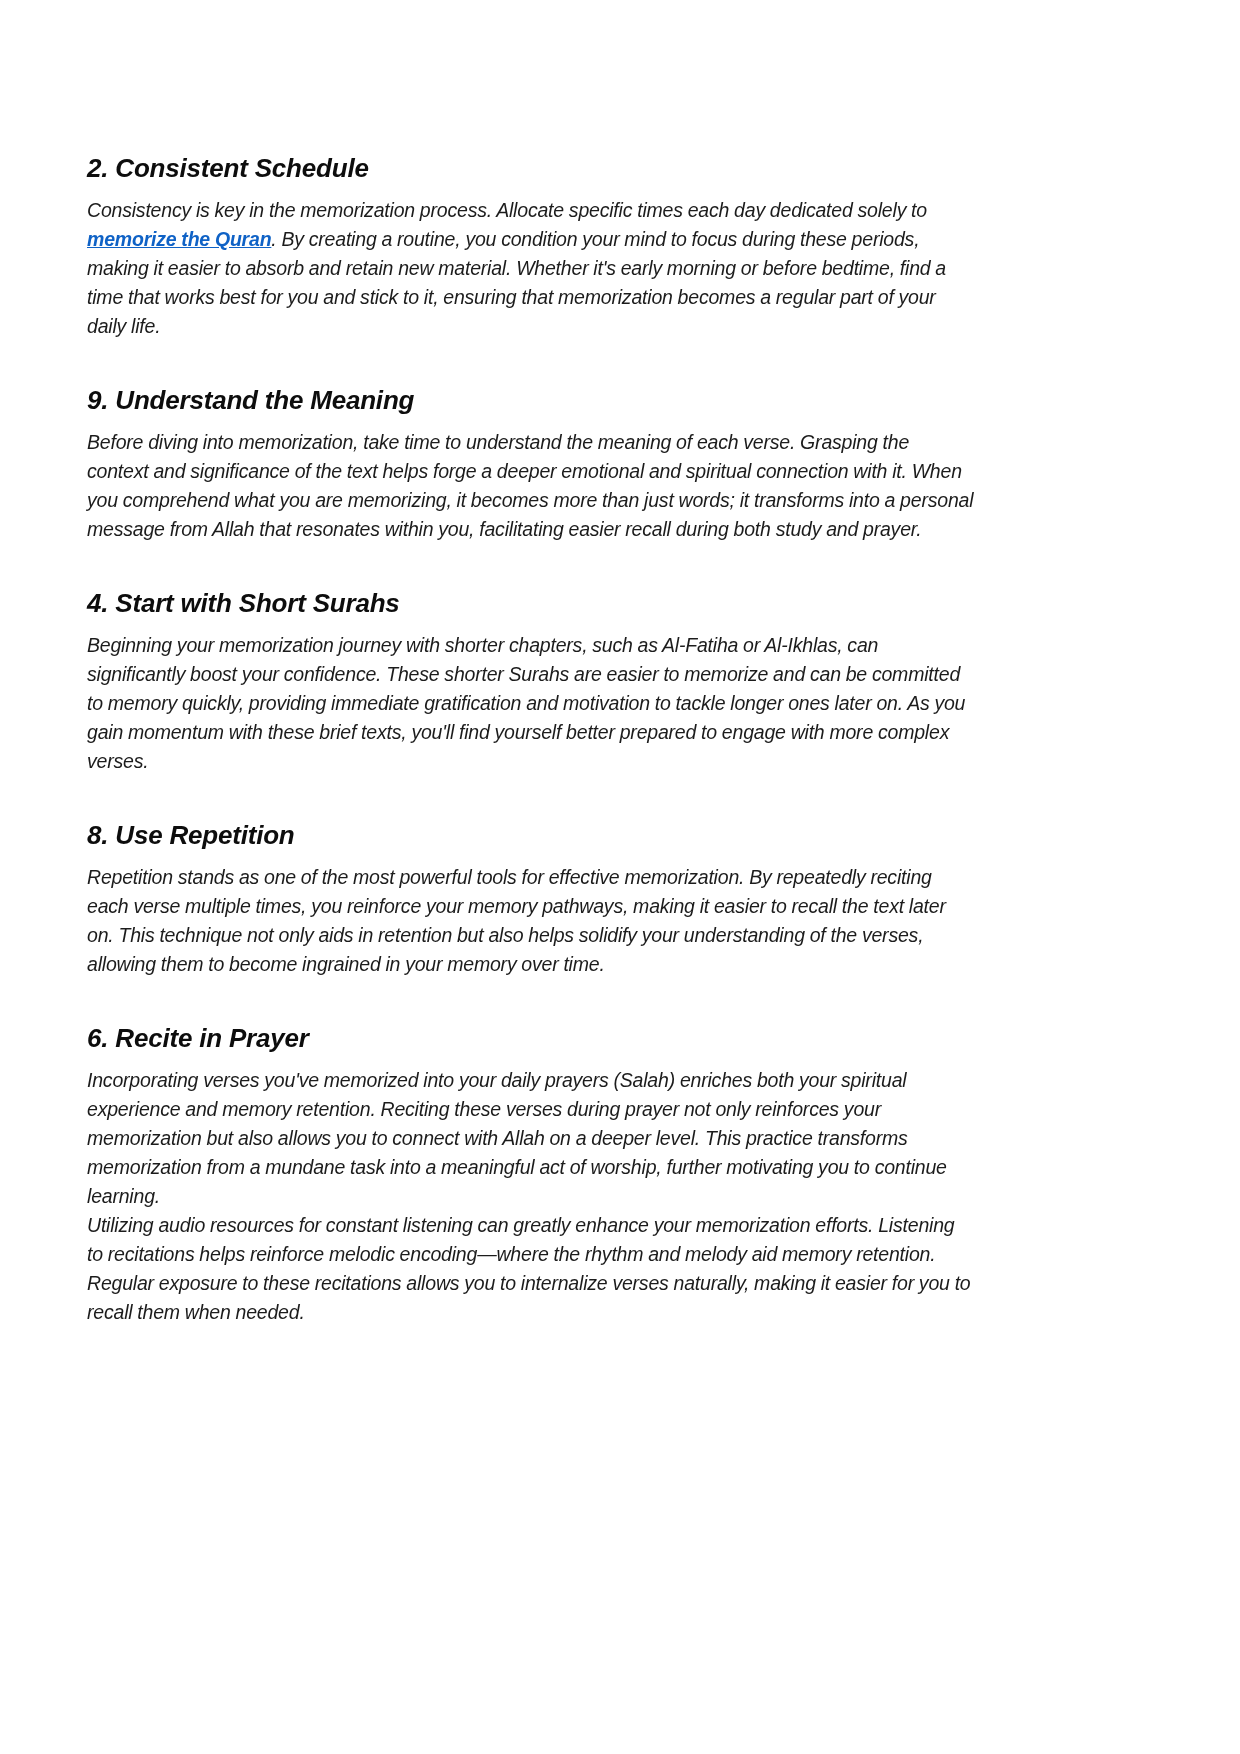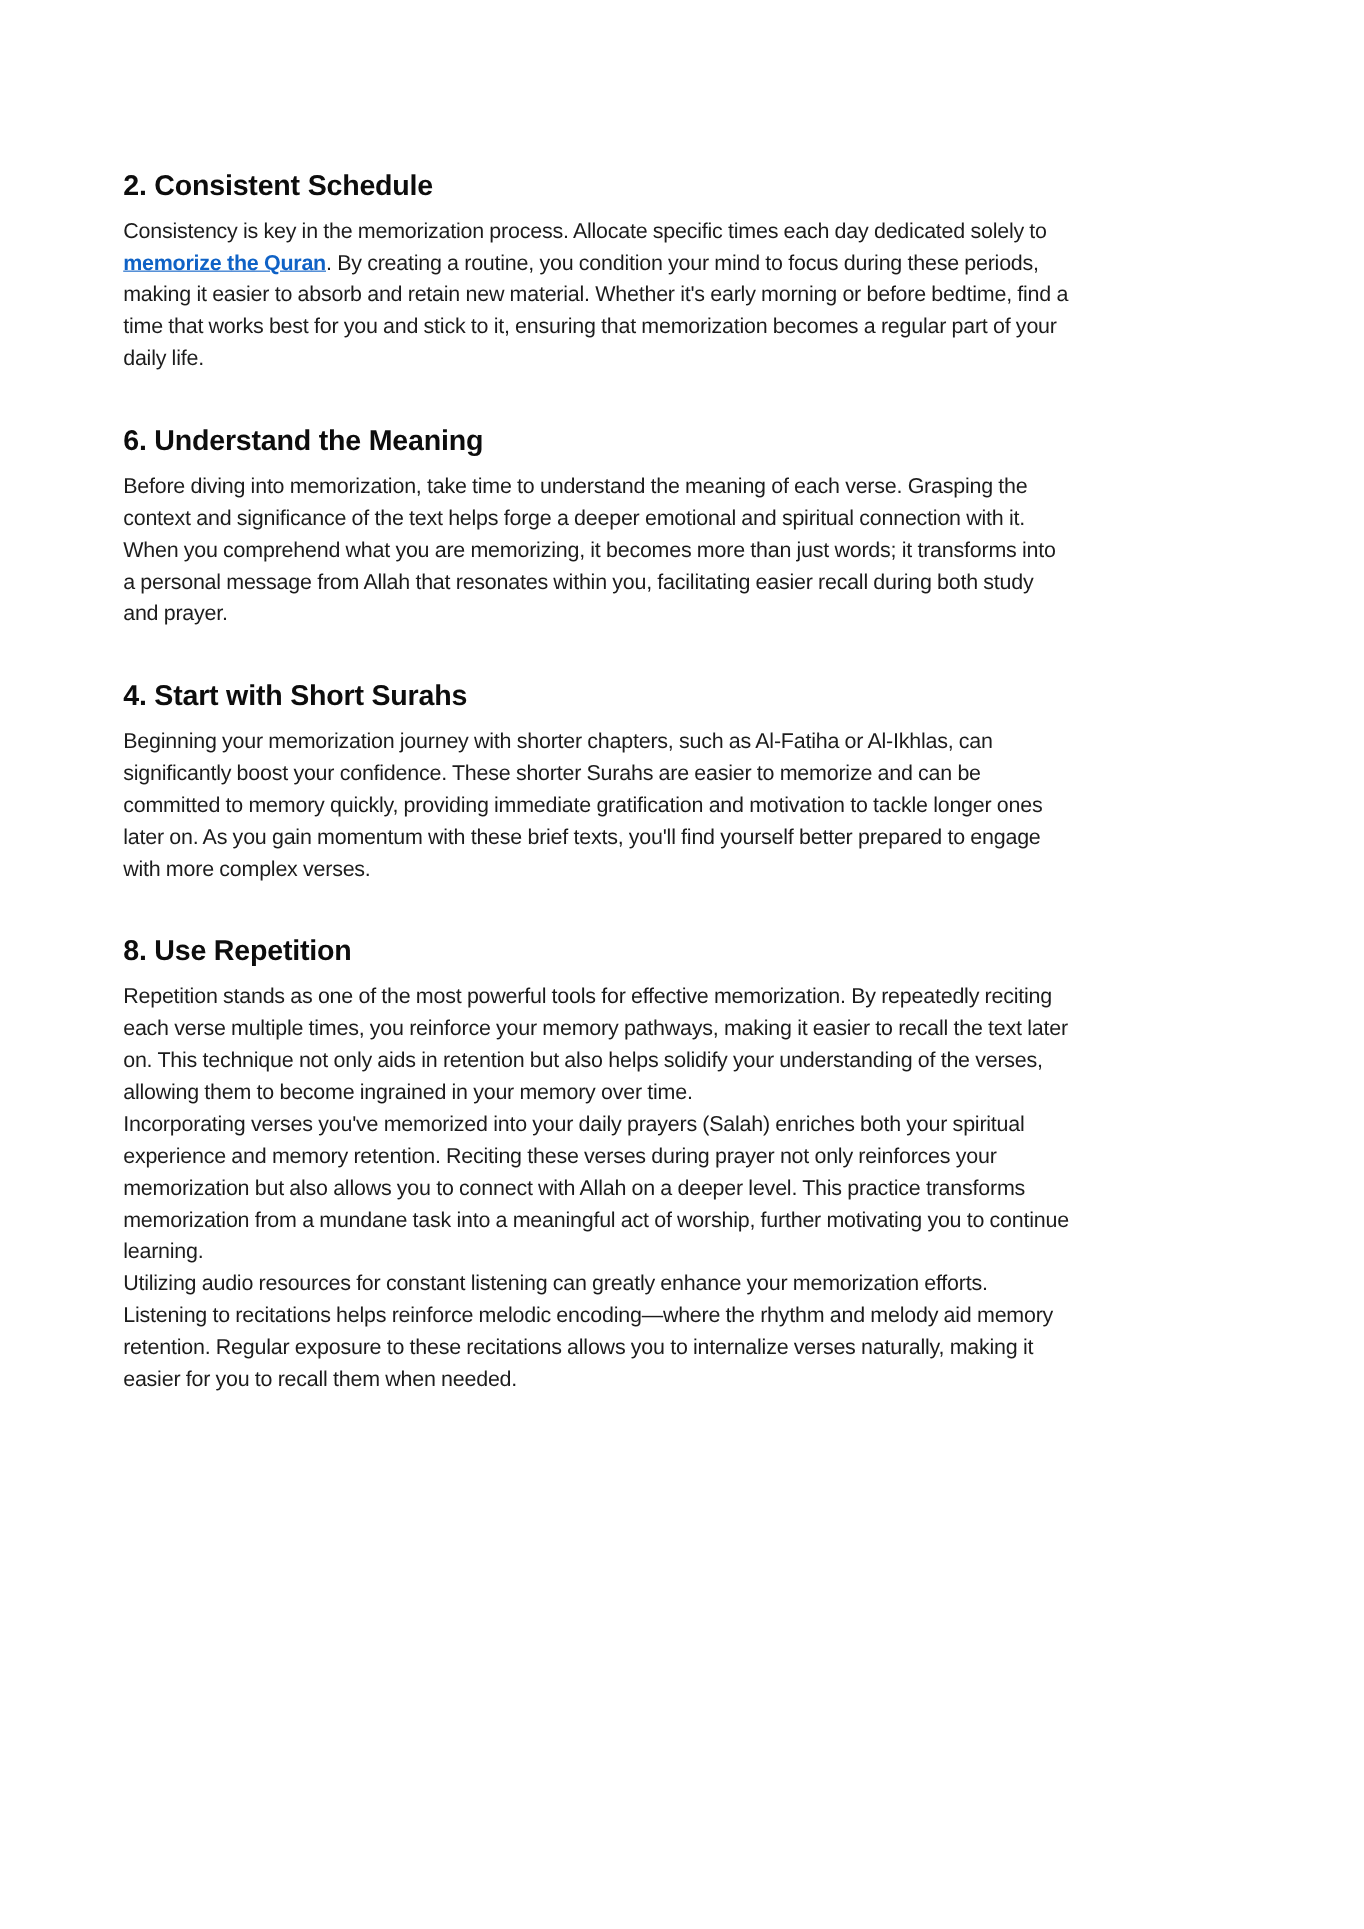--- a/index.html
+++ b/index.html
@@ -12,21 +12,22 @@
     height: 1754px;
     font-family: "Liberation Sans", "DejaVu Sans", sans-serif;
     color: #1c1c1c;
     overflow: hidden;
   }
   .page {
     width: 1240px;
     height: 1754px;
     background: #ffffff;
     box-sizing: border-box;
-    padding: 152px 265px 0 112px;
+    padding: 152px 265px 0 87px;
+    font-style: italic;
   }
   .doc-section { margin: 0; }
   .doc-heading {
     font-size: 26px;
     line-height: 32px;
     font-weight: bold;
     color: #0d0d0d;
     margin: 43px 0 12px 0;
     letter-spacing: -0.2px;
   }
@@ -51,35 +52,36 @@
 <body>
 
 <div class="page">
 
   <div class="doc-section">
     <h2 class="doc-heading">2. Consistent Schedule</h2>
     <p class="doc-paragraph"><span>Consistency is key in the memorization process. Allocate specific times each day dedicated solely to </span><a class="inline-link">memorize the Quran</a><span>. By creating a routine, you condition your mind to focus during these periods, making it easier to absorb and retain new material. Whether it's early morning or before bedtime, find a time that works best for you and stick to it, ensuring that memorization becomes a regular part of your daily life.</span></p>
   </div>
 
   <div class="doc-section">
-    <h2 class="doc-heading">6. Understand the Meaning</h2>
+    <h2 class="doc-heading">9. Understand the Meaning</h2>
     <p class="doc-paragraph">Before diving into memorization, take time to understand the meaning of each verse. Grasping the context and significance of the text helps forge a deeper emotional and spiritual connection with it. When you comprehend what you are memorizing, it becomes more than just words; it transforms into a personal message from Allah that resonates within you, facilitating easier recall during both study and prayer.</p>
   </div>
 
   <div class="doc-section">
     <h2 class="doc-heading">4. Start with Short Surahs</h2>
     <p class="doc-paragraph">Beginning your memorization journey with shorter chapters, such as Al-Fatiha or Al-Ikhlas, can significantly boost your confidence. These shorter Surahs are easier to memorize and can be committed to memory quickly, providing immediate gratification and motivation to tackle longer ones later on. As you gain momentum with these brief texts, you'll find yourself better prepared to engage with more complex verses.</p>
   </div>
 
   <div class="doc-section">
     <h2 class="doc-heading">8. Use Repetition</h2>
     <p class="doc-paragraph">Repetition stands as one of the most powerful tools for effective memorization. By repeatedly reciting each verse multiple times, you reinforce your memory pathways, making it easier to recall the text later on. This technique not only aids in retention but also helps solidify your understanding of the verses, allowing them to become ingrained in your memory over time.</p>
   </div>
 
   <div class="doc-section">
+    <h2 class="doc-heading">6. Recite in Prayer</h2>
     <p class="doc-paragraph">Incorporating verses you've memorized into your daily prayers (Salah) enriches both your spiritual experience and memory retention. Reciting these verses during prayer not only reinforces your memorization but also allows you to connect with Allah on a deeper level. This practice transforms memorization from a mundane task into a meaningful act of worship, further motivating you to continue learning.</p>
   </div>
 
   <div class="doc-section">
     <p class="doc-paragraph">Utilizing audio resources for constant listening can greatly enhance your memorization efforts. Listening to recitations helps reinforce melodic encoding—where the rhythm and melody aid memory retention. Regular exposure to these recitations allows you to internalize verses naturally, making it easier for you to recall them when needed.</p>
   </div>
 
 </div>
 
 </body></html>

